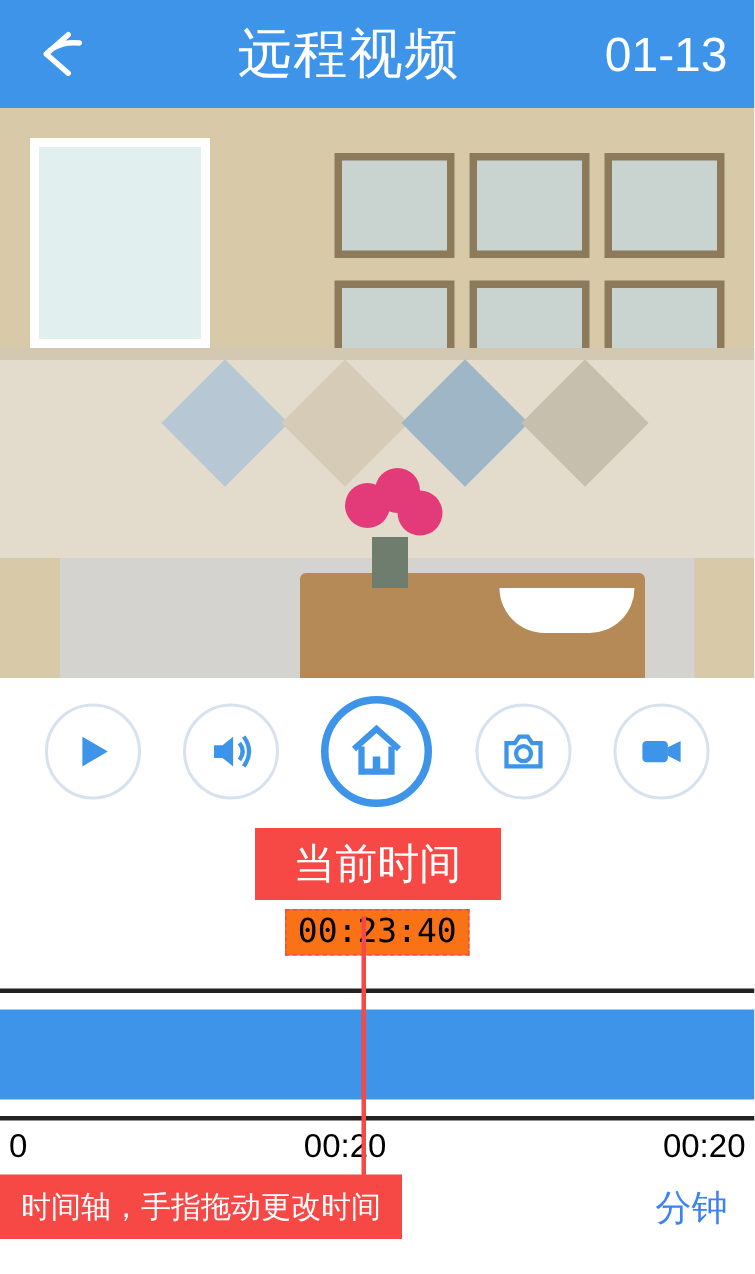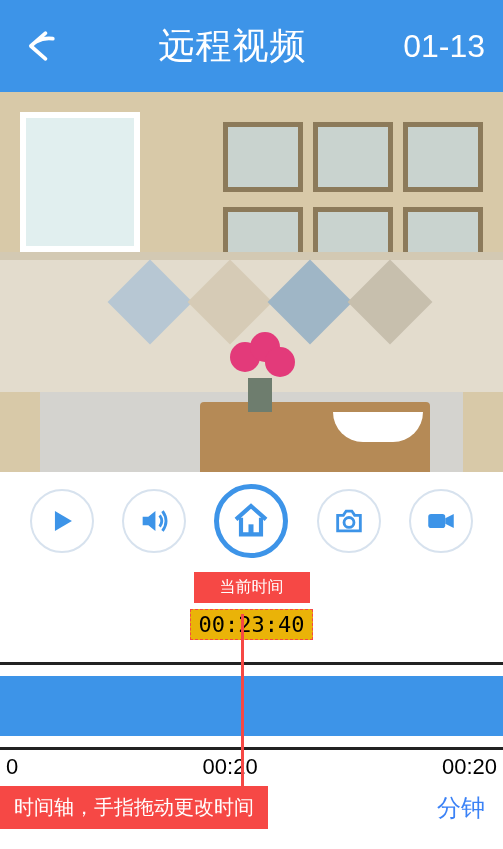--- a/index.html
+++ b/index.html
@@ -1,20 +1,20 @@
 <!DOCTYPE html>
 <html><head>
 <meta charset="utf-8">
 <style>
   * { box-sizing: border-box; margin: 0; padding: 0; }
   html, body { width: 503px; height: 849px; font-family: -apple-system, "Helvetica Neue", Arial, sans-serif; background: #ffffff; overflow: hidden; }
   .header {
     background: #3d94e8;
     color: #fff;
-    height: 92px;
+    height: 72px;
     display: flex;
     align-items: center;
     justify-content: space-between;
     padding: 0 18px;
   }
   .back-btn { display: flex; align-items: center; cursor: pointer; }
   .back-btn svg { width: 44px; height: 44px; fill: none; stroke: #fff; stroke-width: 4; stroke-linecap: round; stroke-linejoin: round; }
   .title { font-size: 36px; font-weight: 500; letter-spacing: 1px; }
   .date  { font-size: 32px; font-weight: 400; }
 
@@ -59,33 +59,33 @@
     width: 74px; height: 74px;
     border: 5px solid #3d94e8;
   }
   .ctrl-btn svg { width: 34px; height: 34px; fill: #3d94e8; stroke: #3d94e8; stroke-width: 2; }
   .ctrl-btn.home svg { width: 40px; height: 40px; }
 
   .time-section { position: relative; padding-top: 6px; }
   .tag {
     background: #f64845;
     color: #fff;
-    font-size: 16px;
+    font-size: 28px;
     padding: 5px 26px;
     display: inline-block;
   }
   .tag-row { text-align: center; }
   .cur-time-box {
     border: 1px dashed #f64845;
     display: inline-block;
     padding: 2px 8px;
     margin-top: 6px;
     font-size: 22px;
     font-family: monospace;
-    background:#eab308;
+    background:#f97316;
   }
   .cur-time-row { text-align:center; }
 
   .timeline-wrap { position: relative; margin-top: 22px; }
   .timeline {
     height: 88px;
     border: 3px solid #222;
     border-left: 0; border-right: 0;
     background: #fff;
     display: flex;

